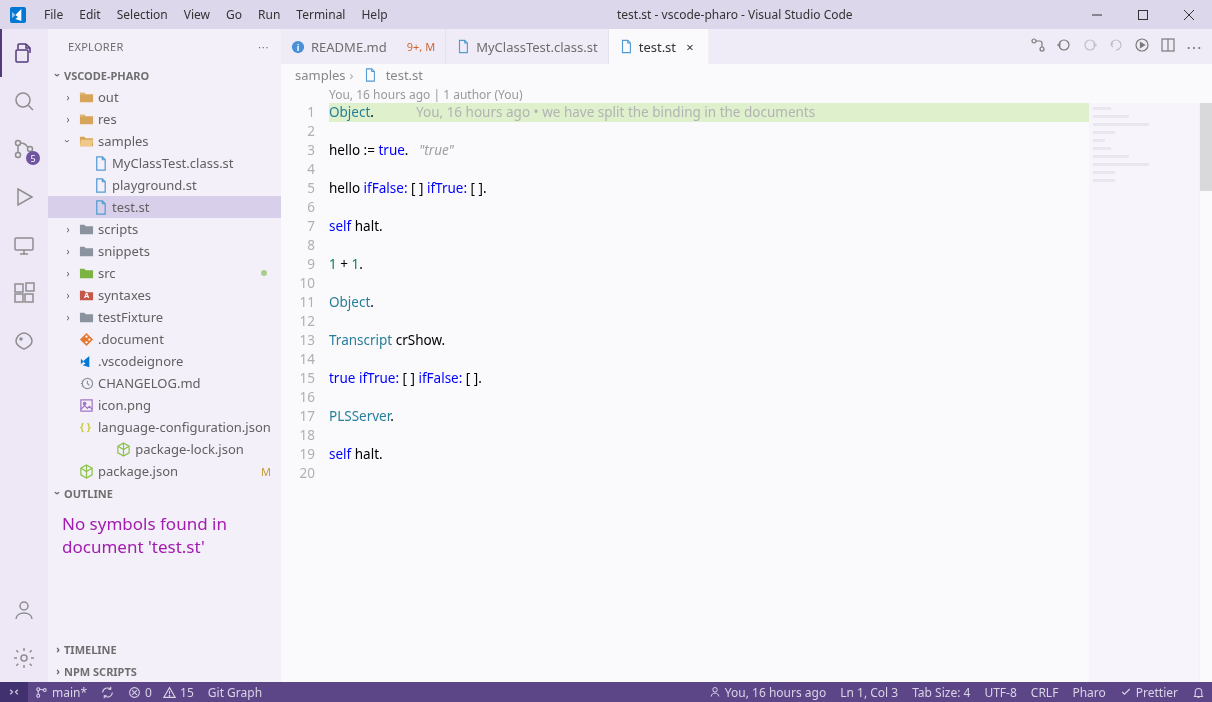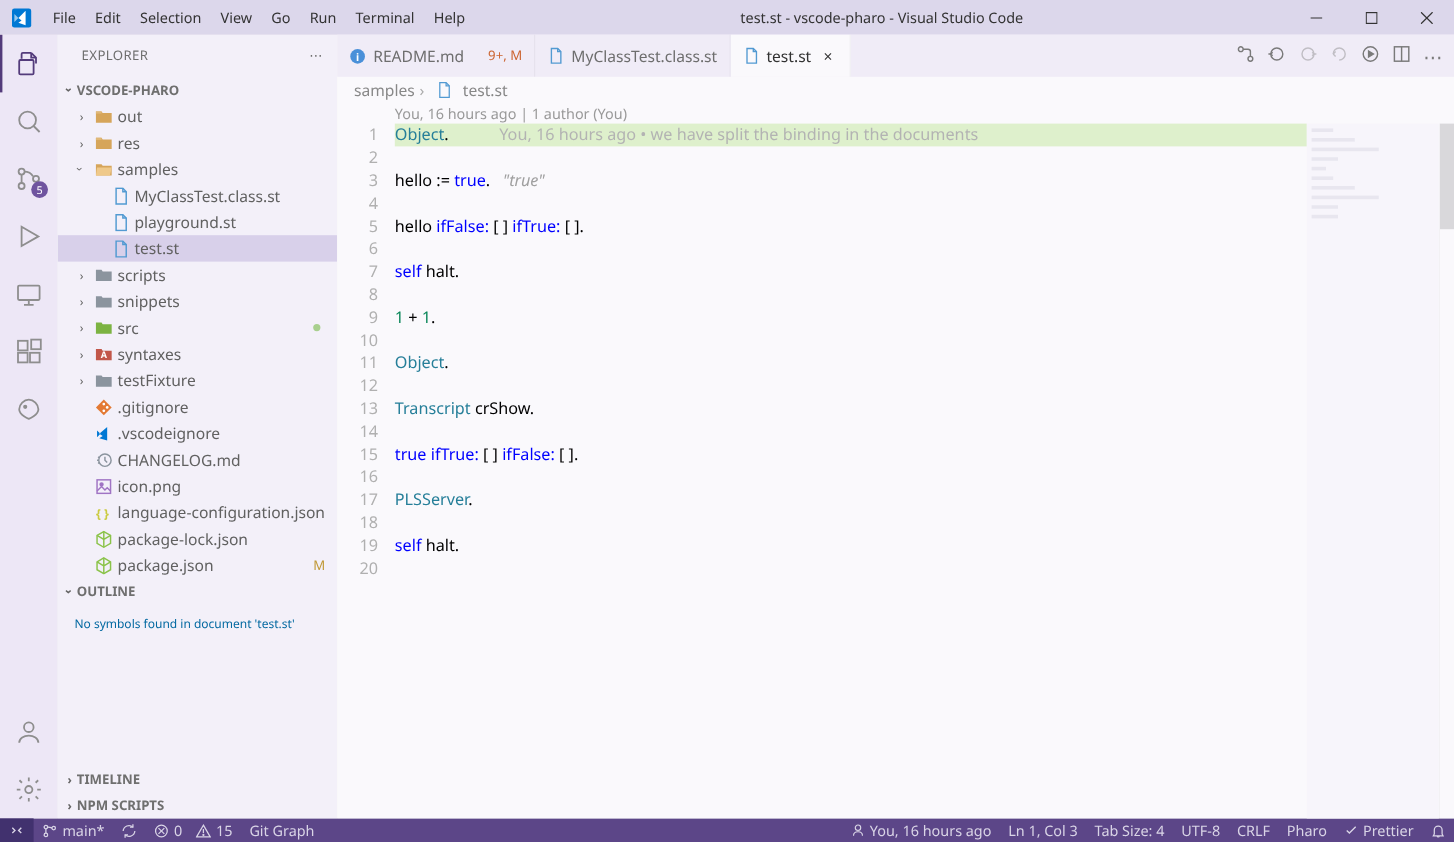--- a/index.html
+++ b/index.html
@@ -24,21 +24,21 @@
 .side-title .dots{margin-left:auto;cursor:pointer;padding:2px 4px}
 .side-sec{height:22px;display:flex;align-items:center;padding-left:4px;font-size:11px;font-weight:700;cursor:pointer;color:#6f6f6f}
 .tree{overflow:hidden}
 .tree-row{height:22px;display:flex;align-items:center;cursor:pointer;white-space:nowrap}
 .tree-row.sel{background:#d8d0ea}
 .tw{width:12px;display:inline-block;text-align:center;font-size:10px;color:#646464}
 .ficon{width:16px;height:16px;margin:0 4px;display:flex;align-items:center;justify-content:center;font-size:11px;font-weight:700;border-radius:2px}
 .file-blue{color:#529ad2}
 .mod-badge{margin-left:auto;margin-right:10px;font-size:11px;color:#c19a3a}
 .dot-mod{width:6px;height:6px;border-radius:50%;background:#a8cf8e;margin-left:auto;margin-right:14px}
-.outline-msg{padding:8px 14px;font-size:10px;color:#0369a1}
+.outline-msg{padding:8px 14px;font-size:17px;color:#a21caf}
 .side-bottom{margin-top:auto}
 .main{flex:1;display:flex;flex-direction:column;background:#faf9fc;position:relative}
 .tabs{height:35px;background:#f0ecf7;display:flex}
 .tab{height:35px;display:flex;align-items:center;padding:0 10px;font-size:13px;cursor:pointer;color:#6e6e6e;gap:6px;border-right:1px solid rgba(0,0,0,.04)}
 .tab.active{background:#faf9fc;color:#333}
 .tab .ticon{width:14px;height:14px;display:flex;align-items:center;justify-content:center}
 .tab .meta{font-size:11px;color:#cc6633;margin-left:14px}
 .tab .close{width:16px;height:16px;display:flex;align-items:center;justify-content:center;border-radius:3px;font-size:13px}
 .tab-actions{margin-left:auto;display:flex;align-items:center;padding-right:8px;gap:6px;color:#7a7a7a}
 .tab-actions span{cursor:pointer;padding:2px}
@@ -296,21 +296,21 @@
         <div class="tree-row" style="padding-left: 14px;">
           <span class="tw "></span>
           <span class="ficon">
             <svg width="15" height="15" viewBox="0 0 16 16" fill="#e37933">
               <path d="M8 1l7 7-7 7-7-7z"></path>
               <circle cx="8" cy="5" r="1.2" fill="#fff"></circle>
               <circle cx="8" cy="11" r="1.2" fill="#fff"></circle>
               <circle cx="11" cy="8" r="1.2" fill="#fff"></circle>
             </svg>
           </span>
-          <span>.gitignore</span>
+          <span>.document</span>
         </div>
         <div class="tree-row" style="padding-left: 14px;">
           <span class="tw "></span>
           <span class="ficon">
             <svg width="15" height="15" viewBox="0 0 16 16" fill="#0078d4">
               <path d="M11 2l-7 6 3 2-3 2 7 2V2zM2 5l3 3-3 3z"></path>
             </svg>
           </span>
           <span>.vscodeignore</span>
         </div>
@@ -337,21 +337,21 @@
         </div>
         <div class="tree-row" style="padding-left: 14px;">
           <span class="tw "></span>
           <span class="ficon">
             <svg width="15" height="15" viewBox="0 0 16 16" fill="#cbcb41">
               <text x="1" y="12" font-size="11" font-weight="bold">{ }</text>
             </svg>
           </span>
           <span>language-configuration.json</span>
         </div>
-        <div class="tree-row" style="padding-left: 14px;">
+        <div class="tree-row" style="padding-left: 14px; justify-content: center;">
           <span class="tw "></span>
           <span class="ficon">
             <svg width="15" height="15" viewBox="0 0 16 16" fill="none" stroke="#8bc34a" stroke-width="1.3">
               <path d="M8 1l6 3.5v7L8 15l-6-3.5v-7z"></path>
               <path d="M8 1v14M2 4.5l6 3.5 6-3.5"></path>
             </svg>
           </span>
           <span>package-lock.json</span>
         </div>
         <div class="tree-row" style="padding-left: 14px;">

